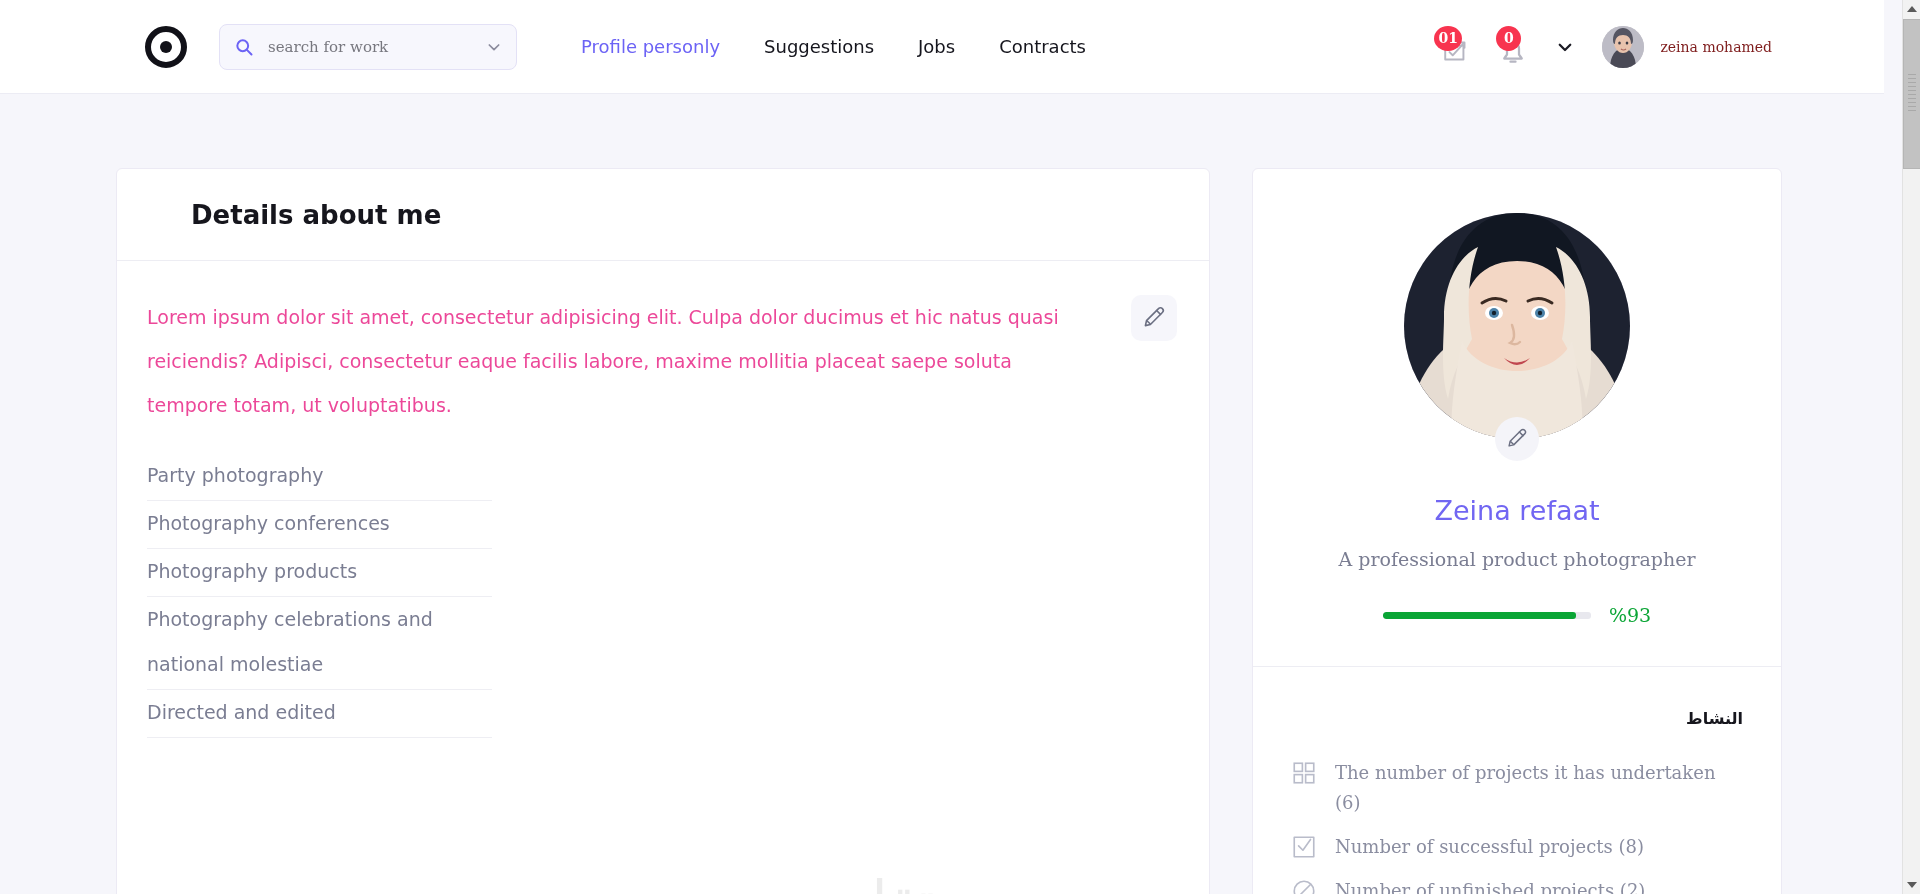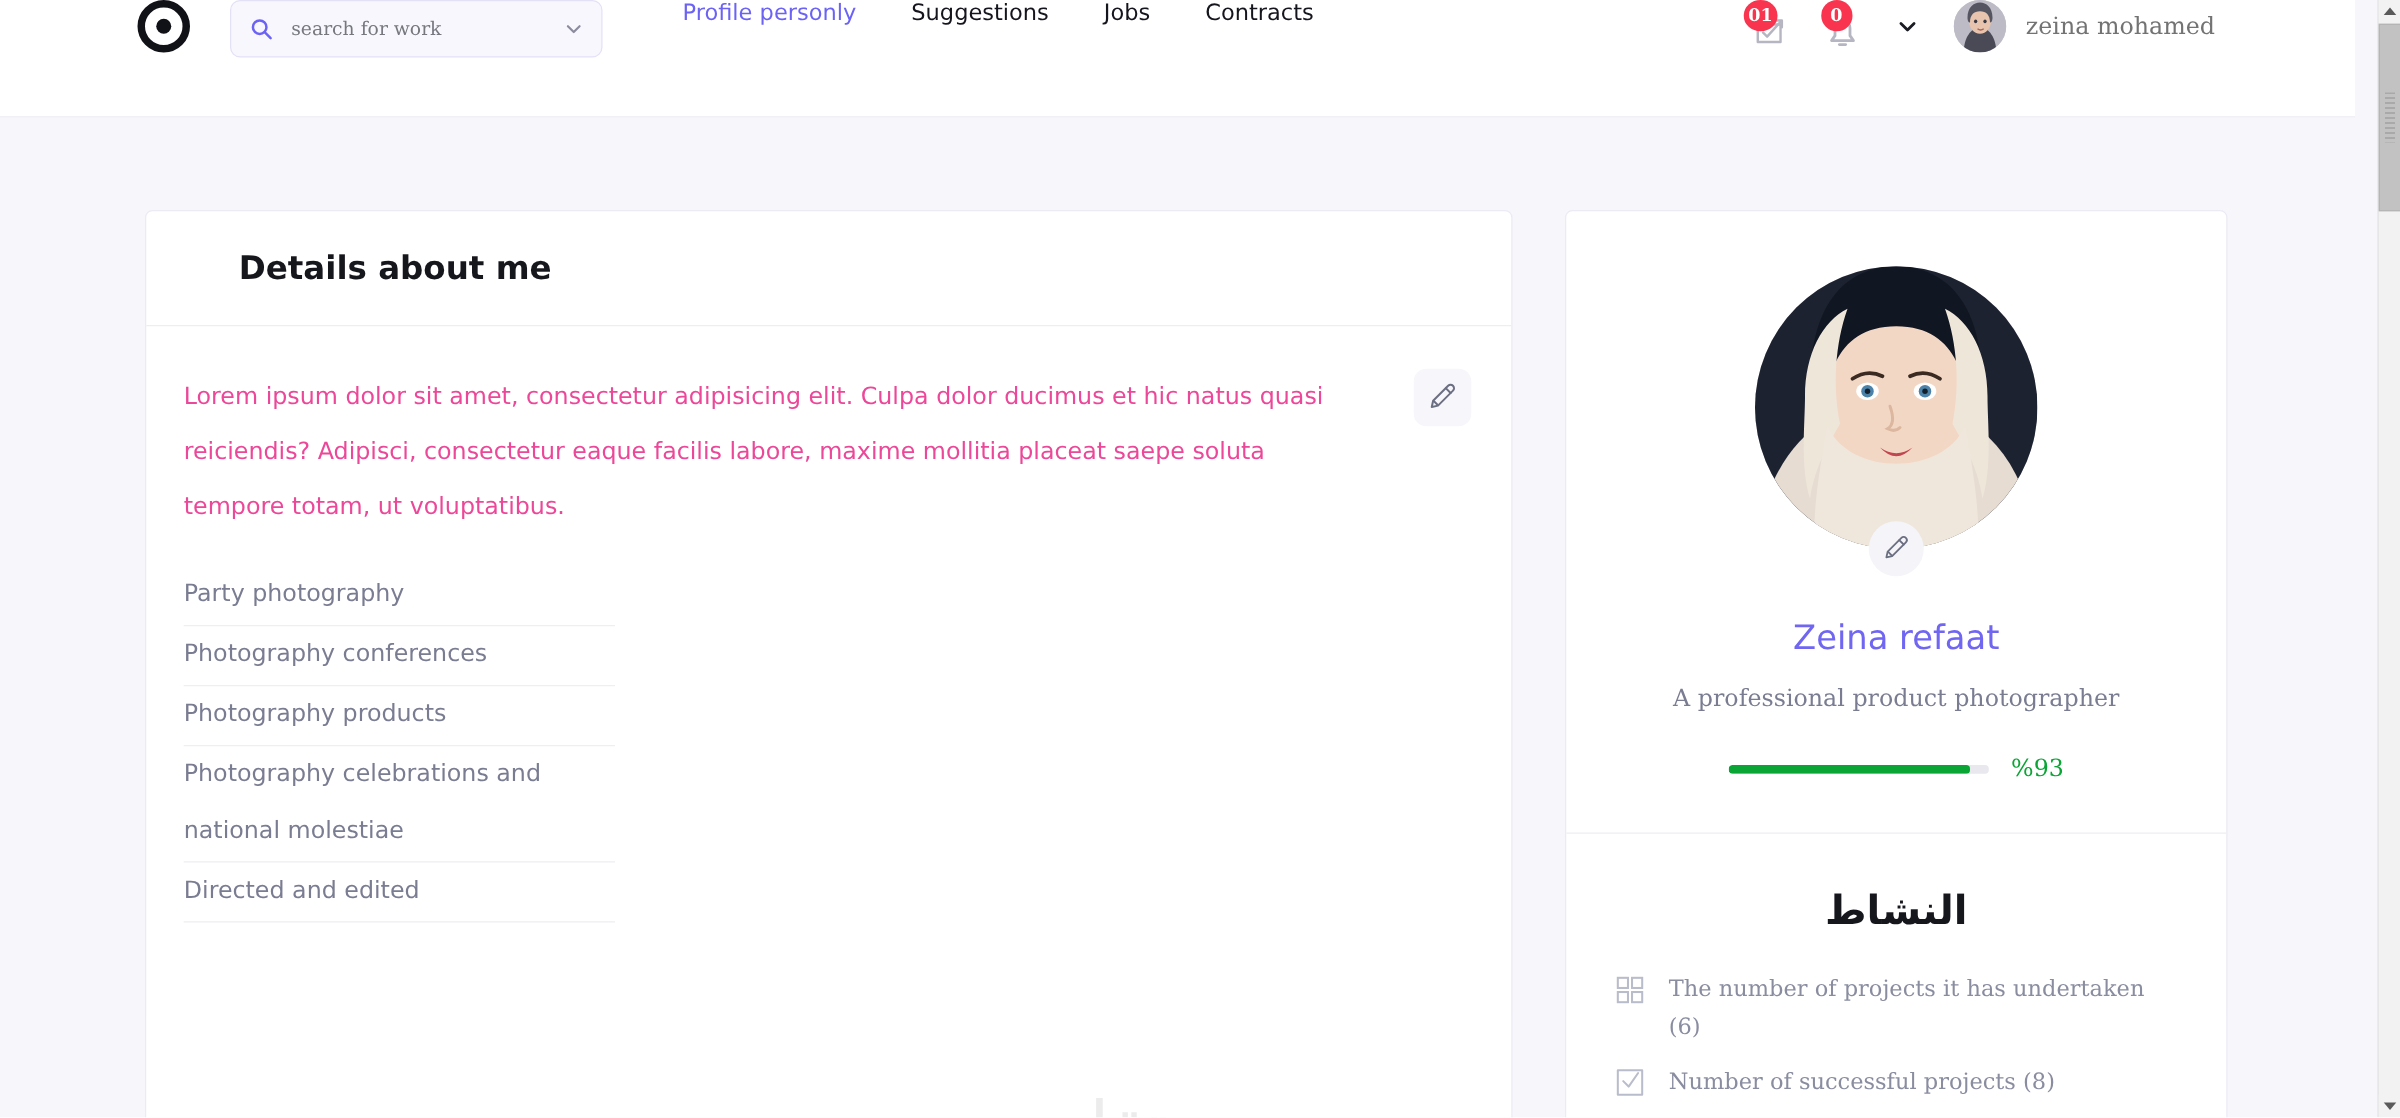--- a/index.html
+++ b/index.html
@@ -14,23 +14,24 @@
     width: 1920px; height: 894px;
     background: #f6f6fb;
     overflow: hidden;
   }
 
   
   .header {
     position: absolute; top: 0; left: 0;
     width: 1884px; height: 94px;
     background: #ffffff;
-    display: flex; align-items: flex-start;
+    display: flex; align-items: center;
     border-bottom: 1px solid #ececf4;
     z-index: 5;
+    padding-left: 35px;
   }
   .brand-logo {
     margin-left: 110px;
     width: 42px; height: 42px;
     border-radius: 50%;
     border: 6px solid #111118;
     background: #ffffff;
     display: flex; align-items: center; justify-content: center;
     flex: none;
   }
@@ -109,22 +110,22 @@
     flex: none;
     background: #c9c7cf;
     position: relative;
   }
   .avatar .face {
     position: absolute; inset: 0;
   }
   .username {
     margin-left: 16px;
     font-family: "DejaVu Serif", serif;
-    font-size: 19px;
-    color: #737373;
+    font-size: 14px;
+    color: #7f1d1d;
     white-space: nowrap;
   }
 
   
   .page {
     position: absolute;
     top: 94px; left: 0;
     width: 1902px;
     height: 800px;
     background: #f6f6fb;
@@ -282,24 +283,24 @@
     font-family: "DejaVu Serif", serif;
     font-size: 19px;
     color: #0aa535;
   }
 
   .activity {
     padding: 42px 38px 30px 38px;
   }
   .activity h3 {
     font-family: "DejaVu Sans", sans-serif;
-    font-size: 32px;
+    font-size: 16px;
     color: #16161d;
     direction: rtl;
-    text-align: center;
+    text-align: right;
     margin-bottom: 30px;
   }
   .act-item {
     display: flex;
     align-items: flex-start;
     gap: 18px;
     margin-bottom: 14px;
   }
   .act-item .ai-icon { width: 26px; height: 26px; flex: none; margin-top: 2px; }
   .act-item .ai-text {

